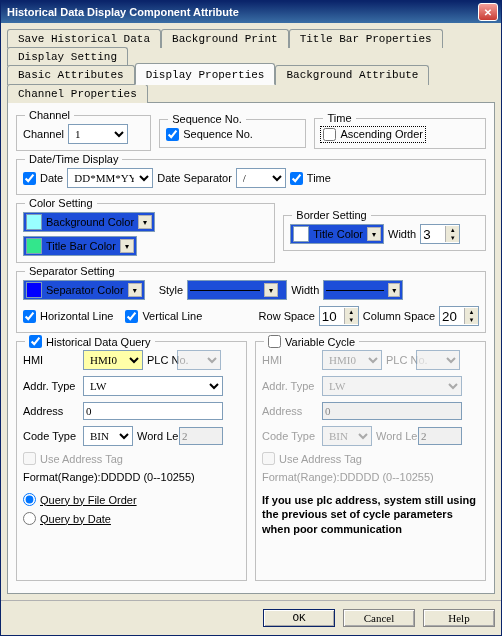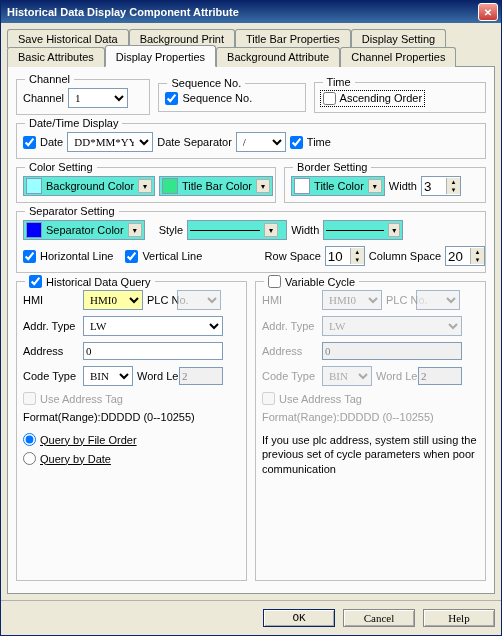--- a/index.html
+++ b/index.html
@@ -45,20 +45,21 @@
     display: flex;
     flex-direction: column;
     padding: 6px;
   }
   
   .tabs {
     display: flex;
     flex-wrap: wrap;
     position: relative;
     z-index: 1;
+    font-family: Liberation Mono, monospace;
   }
   .tab {
     padding: 3px 10px;
     border: 1px solid #919B9C;
     border-bottom: none;
     border-top-left-radius: 3px;
     border-top-right-radius: 3px;
     background: #ECE9D8;
     margin-right: 0;
     margin-bottom: -1px;
@@ -80,21 +81,21 @@
     flex: 1;
     padding: 8px 6px;
     overflow: hidden;
     display: flex;
     flex-direction: column;
   }
   
   .group {
     border: 1px solid #C0C0C0;
     margin: 4px 2px;
-    padding: 8px 0 6px 6px;
+    padding: 8px 6px 6px 6px;
     position: relative;
     background: #FBFBFB;
   }
   .group > .legend {
     position: absolute;
     top: -7px;
     left: 8px;
     background: #FBFBFB;
     padding: 0 4px;
     color: #000;
@@ -115,21 +116,21 @@
   .checkbox input { margin: 0; }
   .disabled-text { color: #A0A0A0; }
   label { white-space: nowrap; }
   
   .swatch {
     width: 16px; height: 16px; border: 1px solid #7F9DB9;
     display: inline-block; vertical-align: middle;
   }
   .swatch-combo {
     display: inline-flex; align-items: center;
-    border: 1px solid #7F9DB9; background: #5eead4;
+    border: 1px solid #7F9DB9; background: #1d4ed8;
     padding: 1px 2px; gap: 4px; height: 20px; text-align: right;
   }
   .dd-arrow {
     width: 14px; height: 14px;
     background: #ECE9D8;
     border: 1px solid #B1B1B1;
     display: inline-flex; align-items: center; justify-content: center;
     font-size: 8px; cursor: pointer;
   }
   .spin {
@@ -162,21 +163,21 @@
     background: #ECE9D8;
     border: 1px solid #888;
     padding: 2px 0;
     width: 72px;
     box-shadow: inset 1px 1px #fff, inset -1px -1px #aaa;
     cursor: pointer;
   }
   button.win.default { border: 1px solid #0A246A; font-family: Liberation Mono, monospace; }
   .radio { display: inline-flex; align-items: center; gap: 4px; text-decoration: underline; }
   .radio input { margin: 0; }
-  .small { font-size: 11px; }
+  .small { font-size: 11px; font-weight: bold; }
   
   .line-sample {
     display: inline-block; width: 70px; border-top: 1px solid #000;
   }
 </style>
 </head>
 <body>
 
 <div class="window">
 

